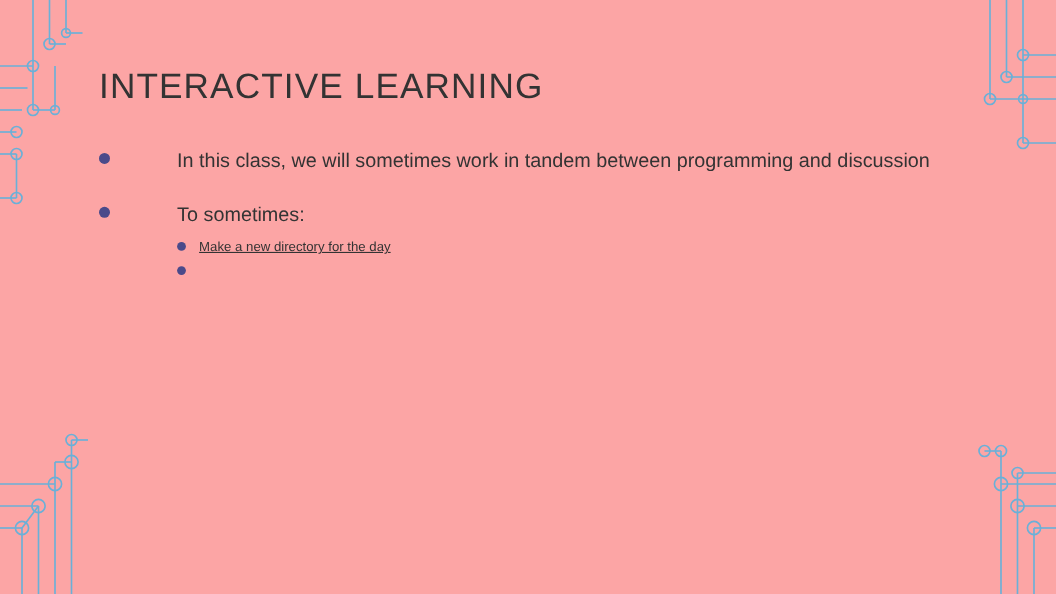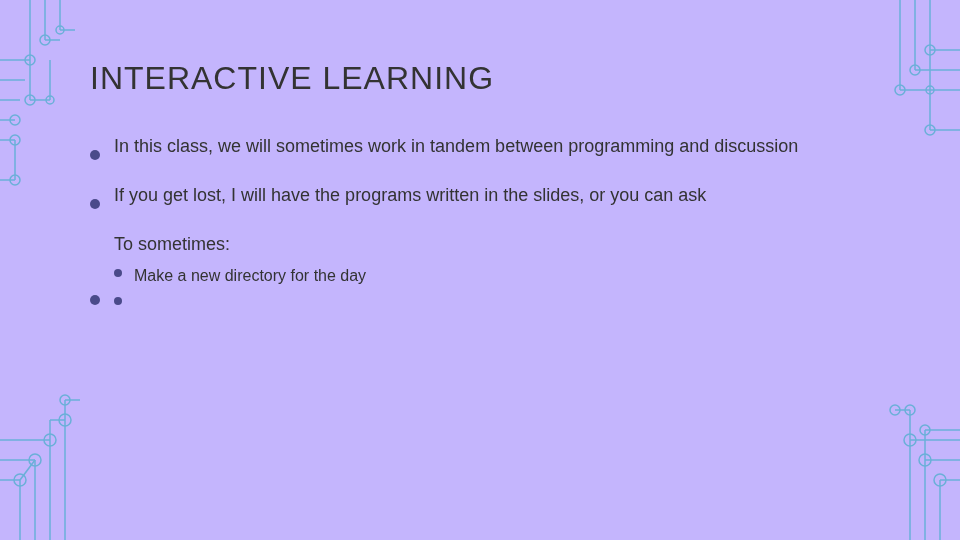--- a/index.html
+++ b/index.html
@@ -10,21 +10,21 @@
       overflow: hidden;
       background: #ffffff;
       font-family: 'Segoe UI', Arial, sans-serif;
       position: relative;
     }
 
     .slide {
       width: 960px;
       height: 540px;
       position: relative;
-      background: #c4b5fd;
+      background: #fca5a5;
     }
 
     
     .circuit-top-left {
       position: absolute;
       top: 0;
       left: 0;
       width: 80px;
       height: 220px;
     }
@@ -73,25 +73,26 @@
       text-transform: uppercase;
     }
 
     .bullet-list {
       list-style: none;
       padding: 0;
     }
 
     .bullet-item {
       display: flex;
-      align-items: flex-end;
+      align-items: flex-start;
       margin-bottom: 22px;
       font-size: 18px;
       color: #333333;
       line-height: 1.5;
+      gap: 47px;
     }
 
     .bullet-dot {
       display: inline-block;
       width: 10px;
       height: 10px;
       border-radius: 50%;
       background: #4a4a8a;
       margin-top: 6px;
       margin-right: 14px;
@@ -104,24 +105,25 @@
 
     .sub-list {
       list-style: none;
       margin-top: 6px;
       padding: 0;
     }
 
     .sub-item {
       display: flex;
       align-items: flex-start;
-      font-size: 16px;
+      font-size: 12px;
       color: #333333;
       margin-top: 4px;
       line-height: 1.5;
+      text-decoration: underline;
     }
 
     .sub-dot {
       display: inline-block;
       width: 8px;
       height: 8px;
       border-radius: 50%;
       background: #4a4a8a;
       margin-top: 5px;
       margin-right: 12px;
@@ -230,24 +232,20 @@
   <div class="content">
     <h1 class="title">INTERACTIVE LEARNING</h1>
 
     <ul class="bullet-list">
 
       <li class="bullet-item">
         <span class="bullet-dot"></span>
         <span class="bullet-text">In this class, we will sometimes work in tandem between programming and discussion</span>
       </li>
 
-      <li class="bullet-item">
-        <span class="bullet-dot"></span>
-        <span class="bullet-text">If you get lost, I will have the programs written in the slides, or you can ask</span>
-      </li>
 
       <li class="bullet-item">
         <span class="bullet-dot"></span>
         <div class="bullet-text">
           <span>To sometimes:</span>
           <ul class="sub-list">
             <li class="sub-item">
               <span class="sub-dot"></span>
               <span>Make a new directory for the day</span>
             </li>

